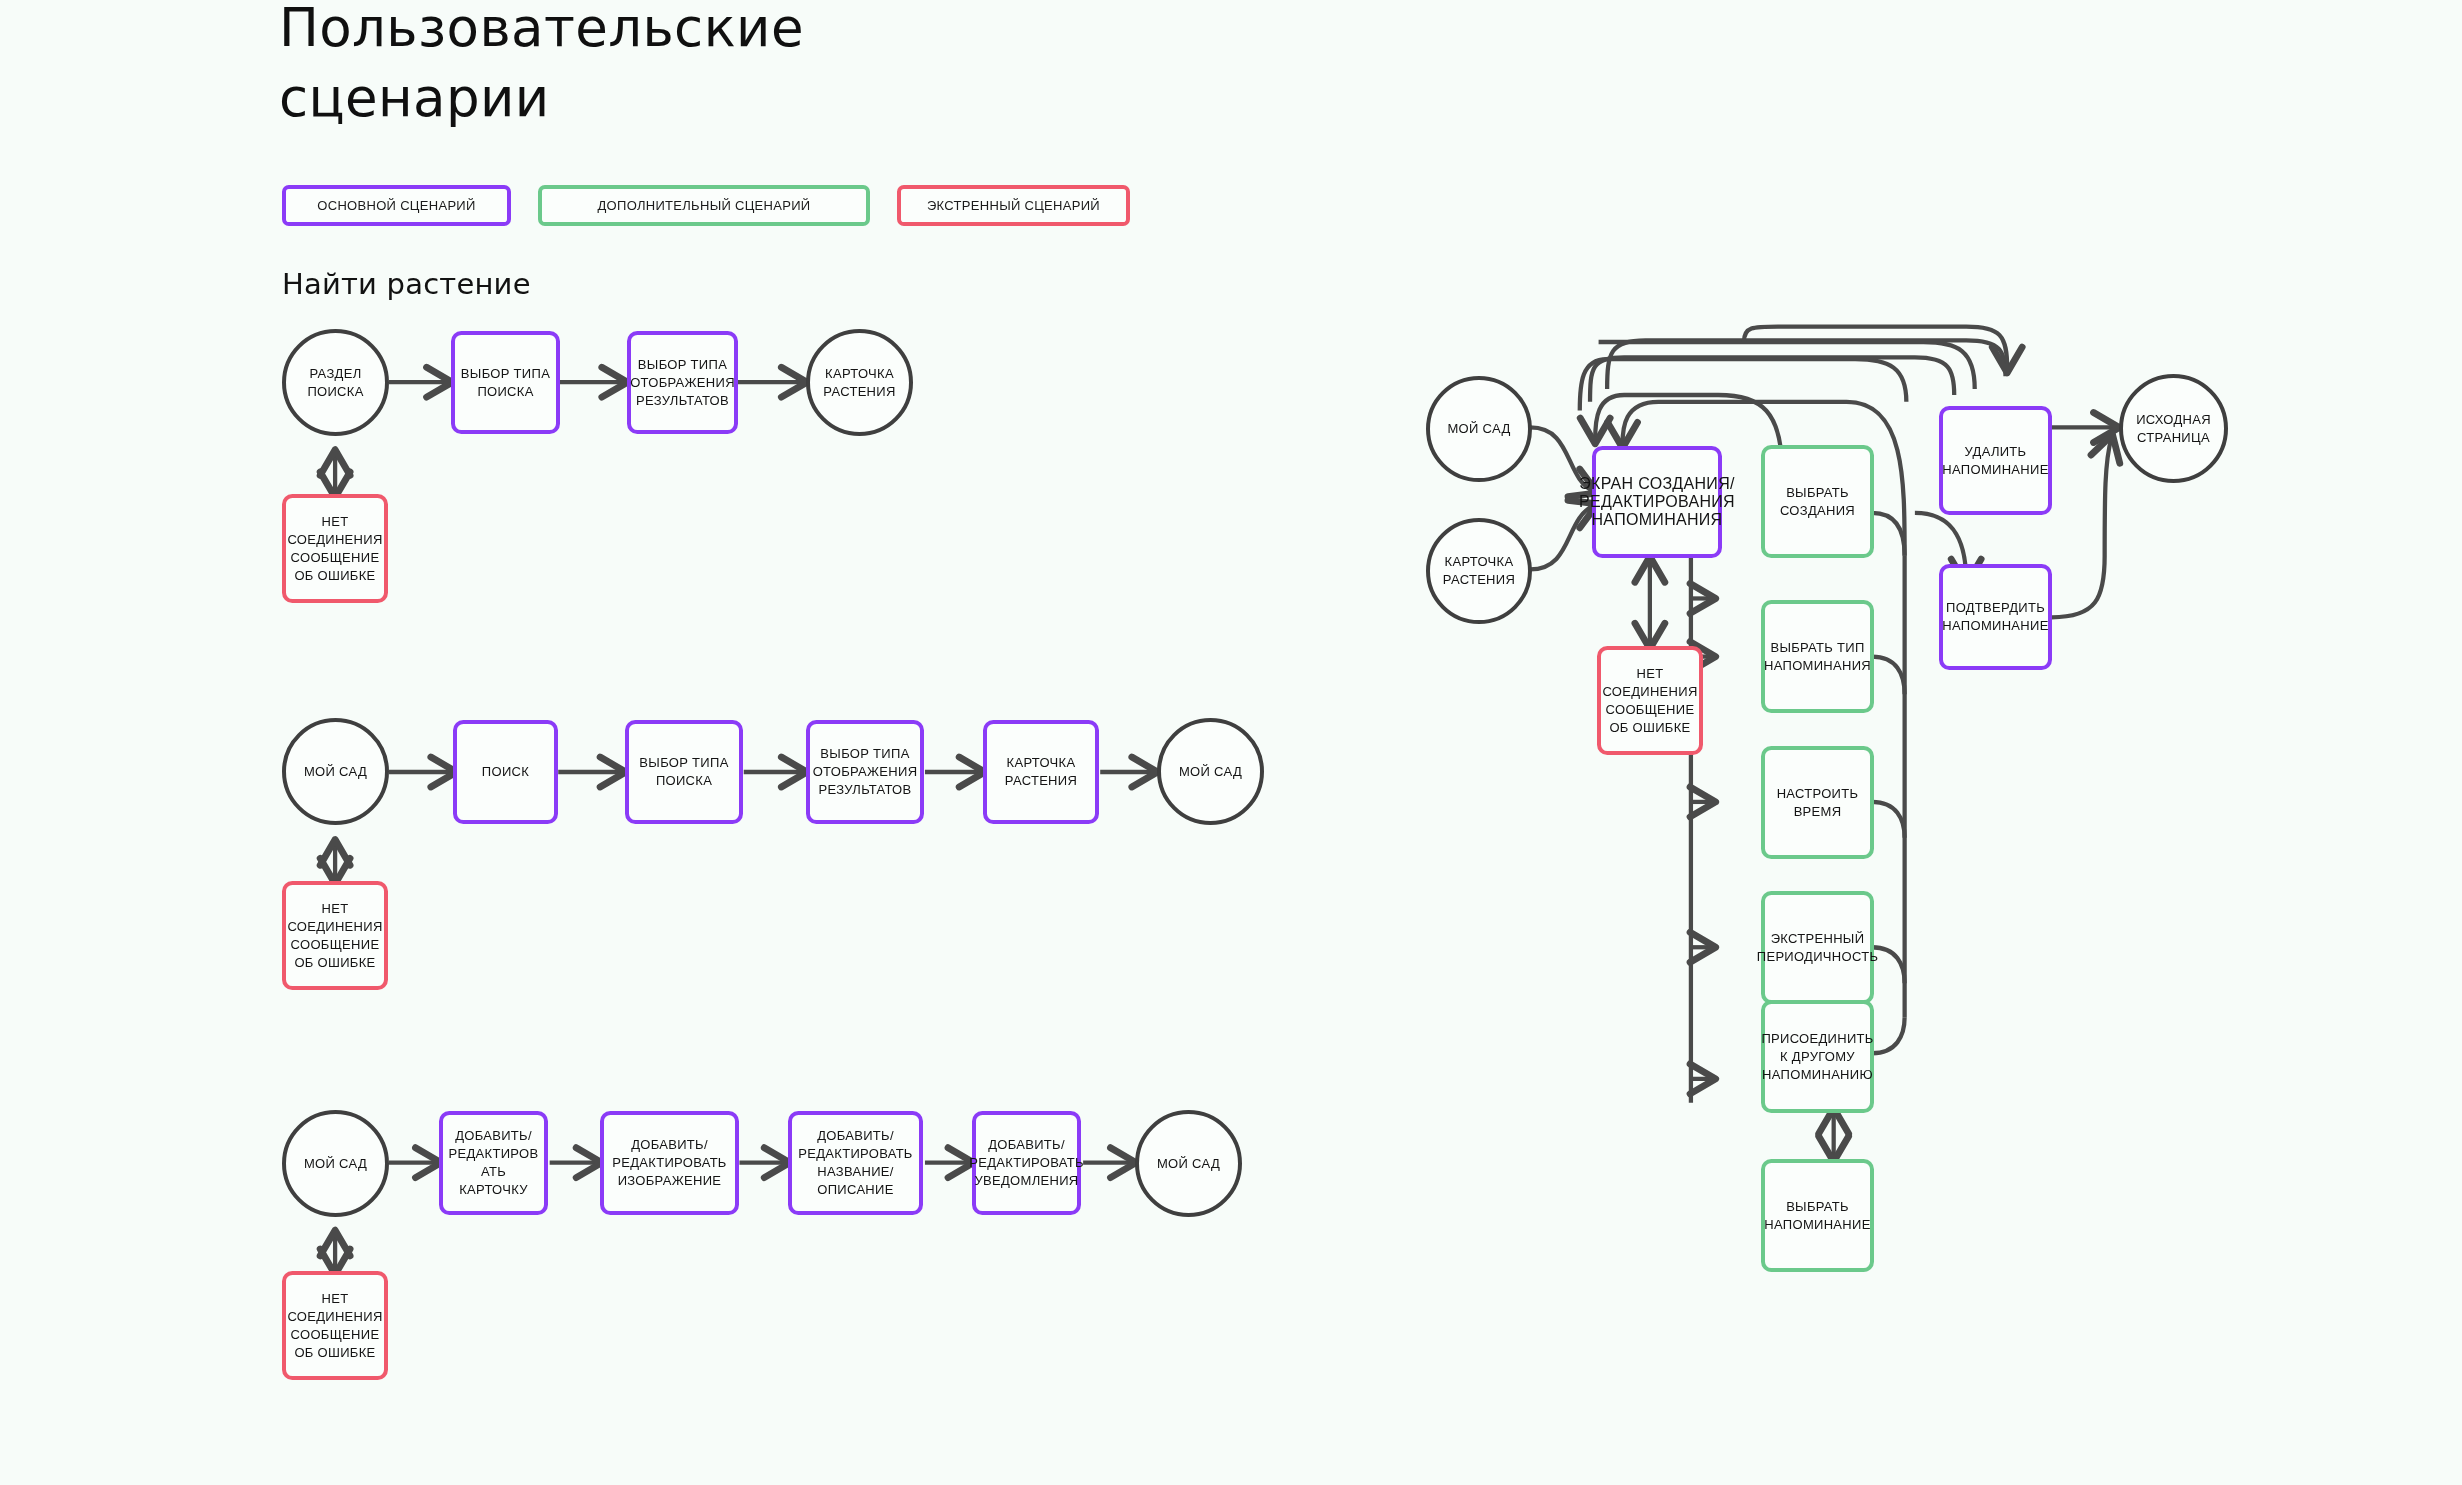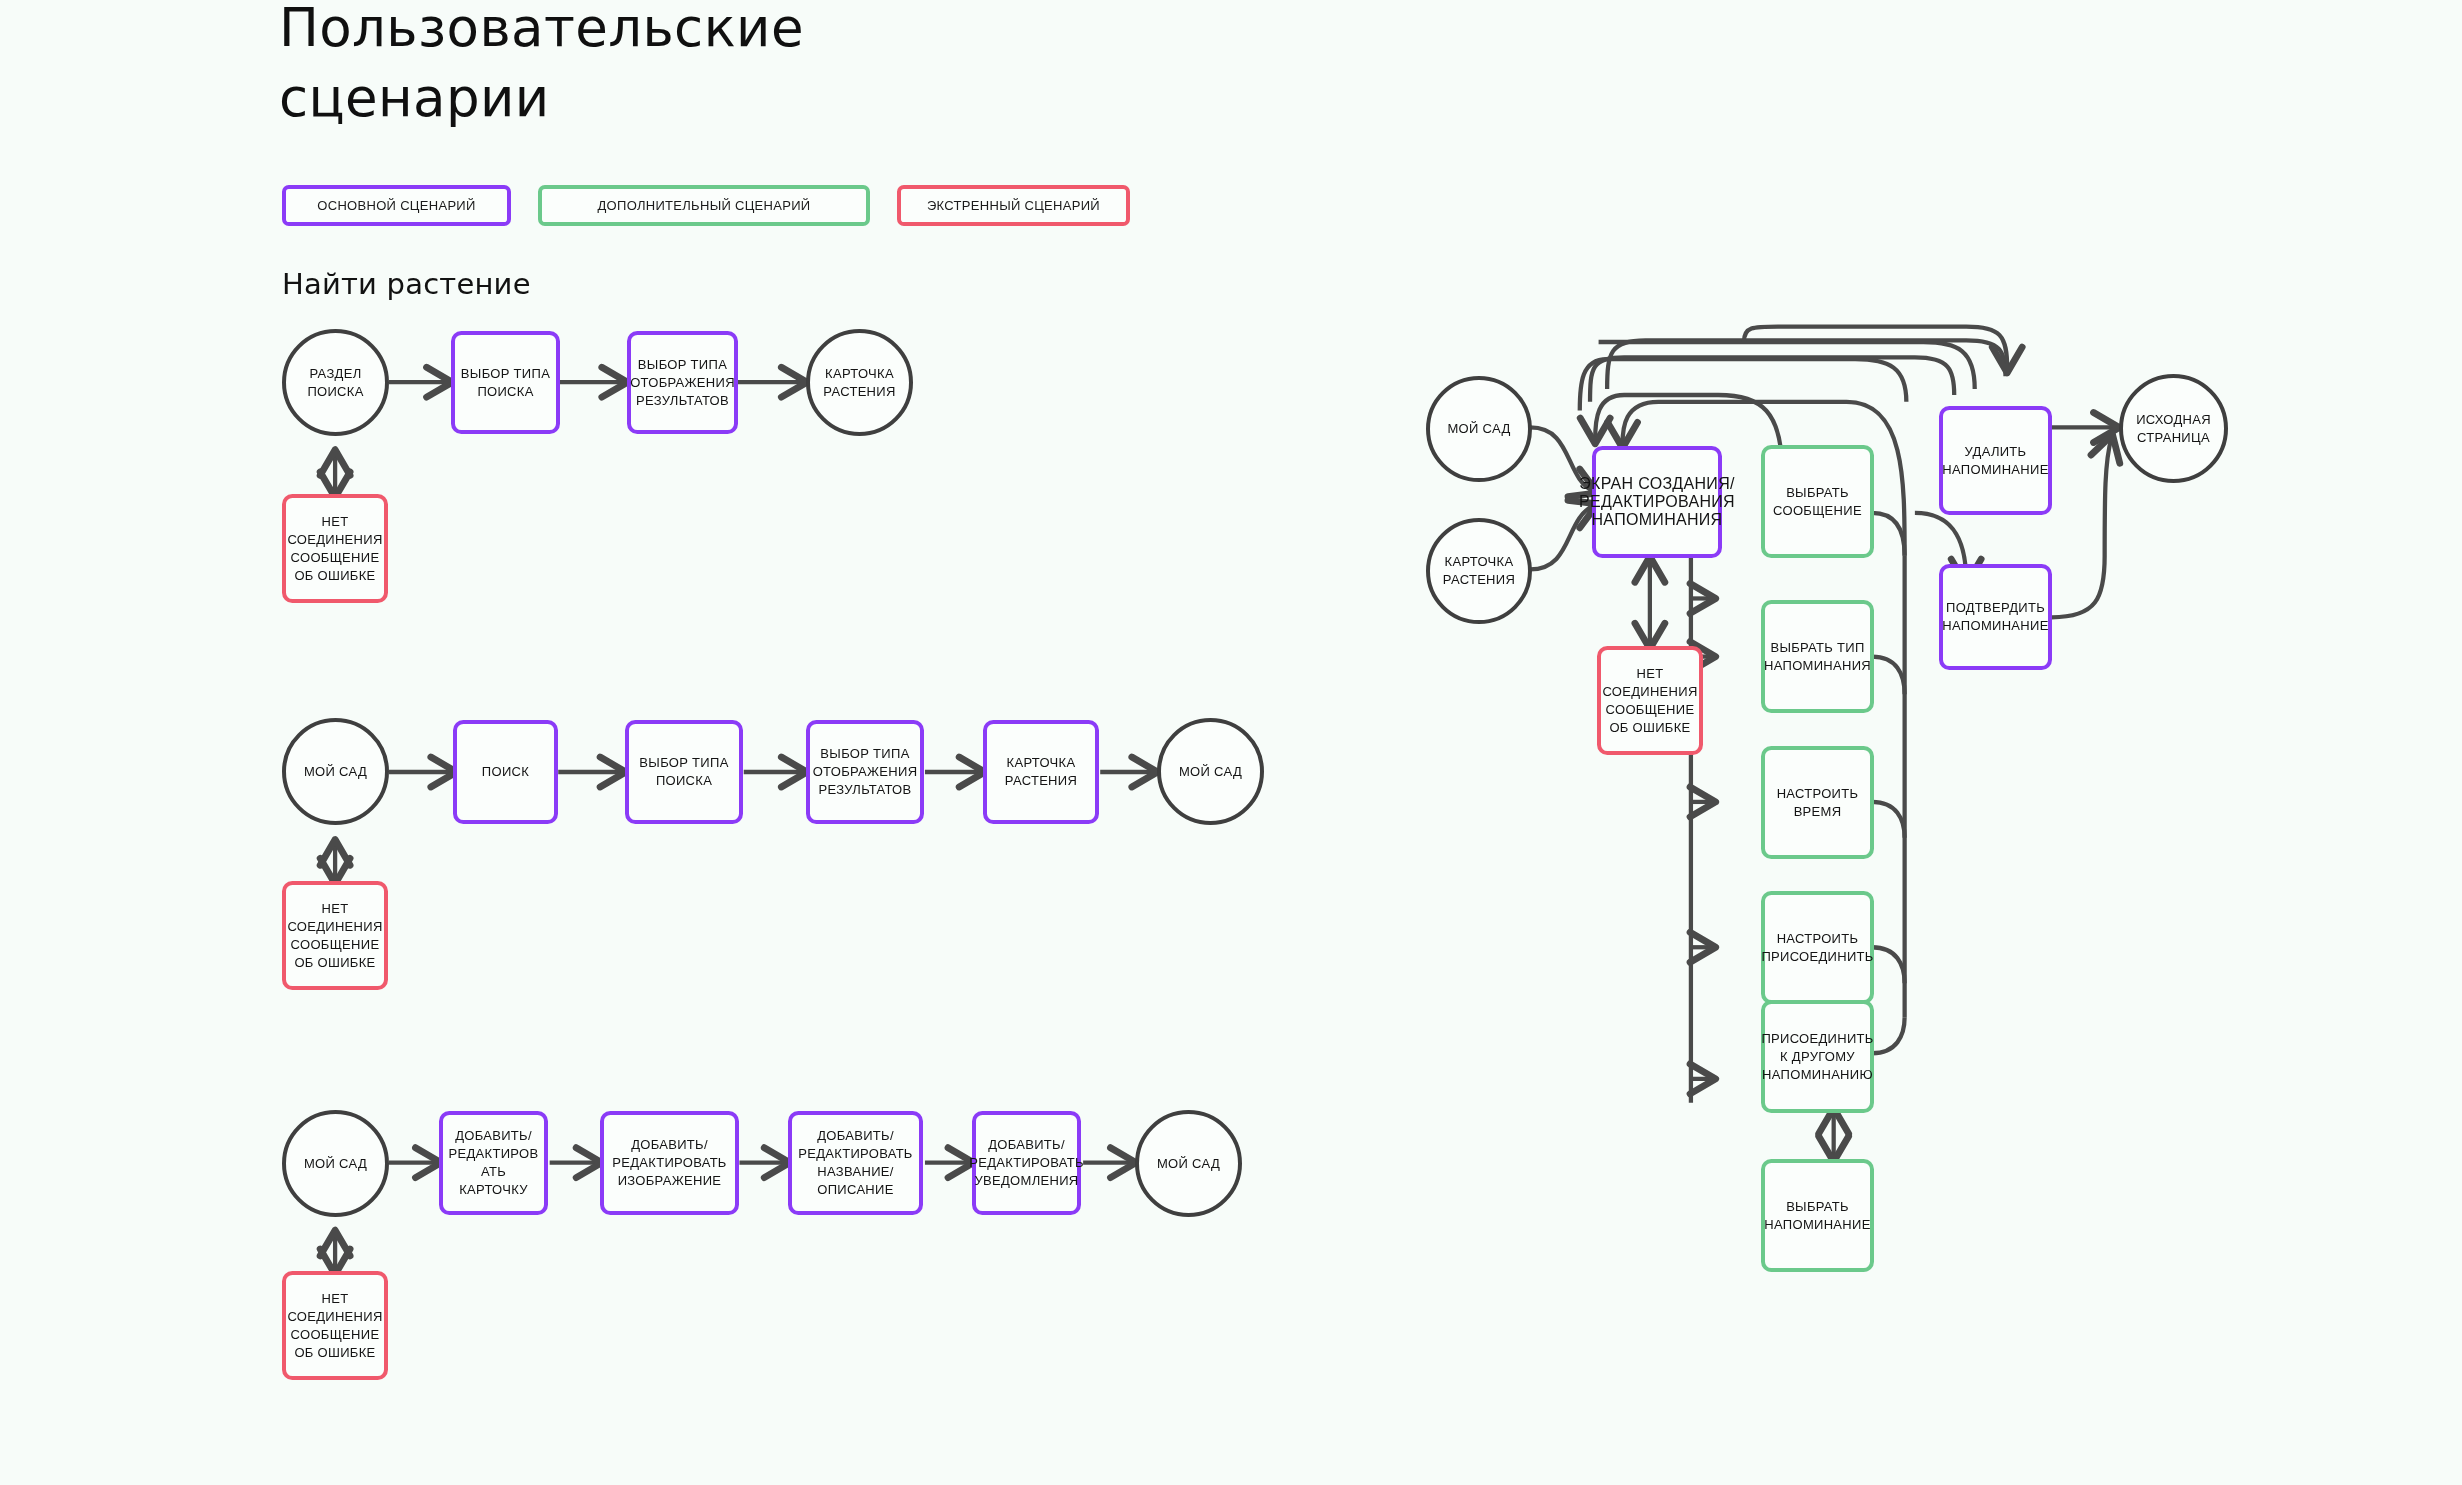--- a/index.html
+++ b/index.html
@@ -221,30 +221,30 @@
     <span>КАРТОЧКА РАСТЕНИЯ</span>
   </div>
   <div class="node rect purple" style="left:1592px;top:446px;width:130px;height:112px;font-size:16px;">
     <span>ЭКРАН СОЗДАНИЯ/ РЕДАКТИРОВАНИЯ НАПОМИНАНИЯ</span>
   </div>
   <div class="node rect red" style="left:1597px;top:646px;width:106px;height:109px;">
     <span>НЕТ СОЕДИНЕНИЯ СООБЩЕНИЕ ОБ ОШИБКЕ</span>
   </div>
 
   <div class="node rect green" style="left:1761px;top:445px;width:113px;height:113px;">
-    <span>ВЫБРАТЬ СООБЩЕНИЕ</span>
+    <span>ВЫБРАТЬ СОЗДАНИЯ</span>
   </div>
   <div class="node rect green" style="left:1761px;top:600px;width:113px;height:113px;">
     <span>ВЫБРАТЬ ТИП НАПОМИНАНИЯ</span>
   </div>
   <div class="node rect green" style="left:1761px;top:746px;width:113px;height:113px;">
     <span>НАСТРОИТЬ ВРЕМЯ</span>
   </div>
   <div class="node rect green" style="left:1761px;top:891px;width:113px;height:113px;">
-    <span>НАСТРОИТЬ ПРИСОЕДИНИТЬ</span>
+    <span>ЭКСТРЕННЫЙ ПЕРИОДИЧНОСТЬ</span>
   </div>
   <div class="node rect green" style="left:1761px;top:1000px;width:113px;height:113px;">
     <span>ПРИСОЕДИНИТЬ К ДРУГОМУ НАПОМИНАНИЮ</span>
   </div>
   <div class="node rect green" style="left:1761px;top:1159px;width:113px;height:113px;">
     <span>ВЫБРАТЬ НАПОМИНАНИЕ</span>
   </div>
 
   <div class="node rect purple" style="left:1939px;top:374px;width:113px;height:109px;margin-top:32px;">
     <span>УДАЛИТЬ НАПОМИНАНИЕ</span>

